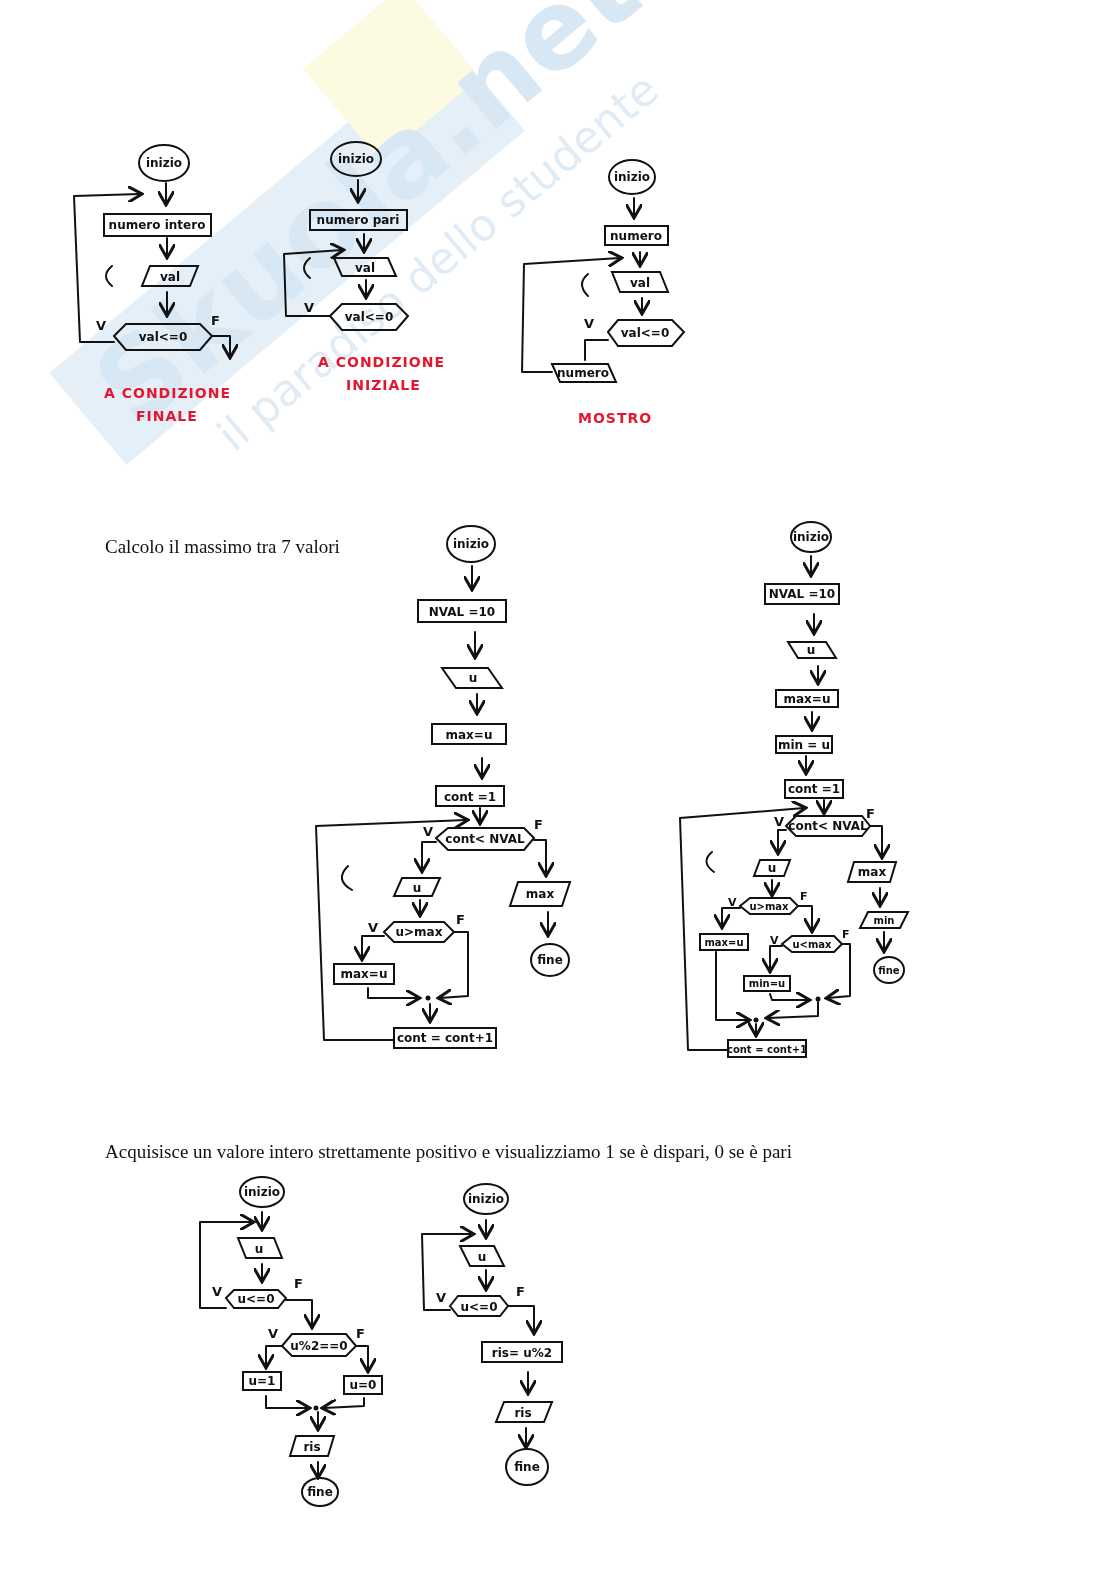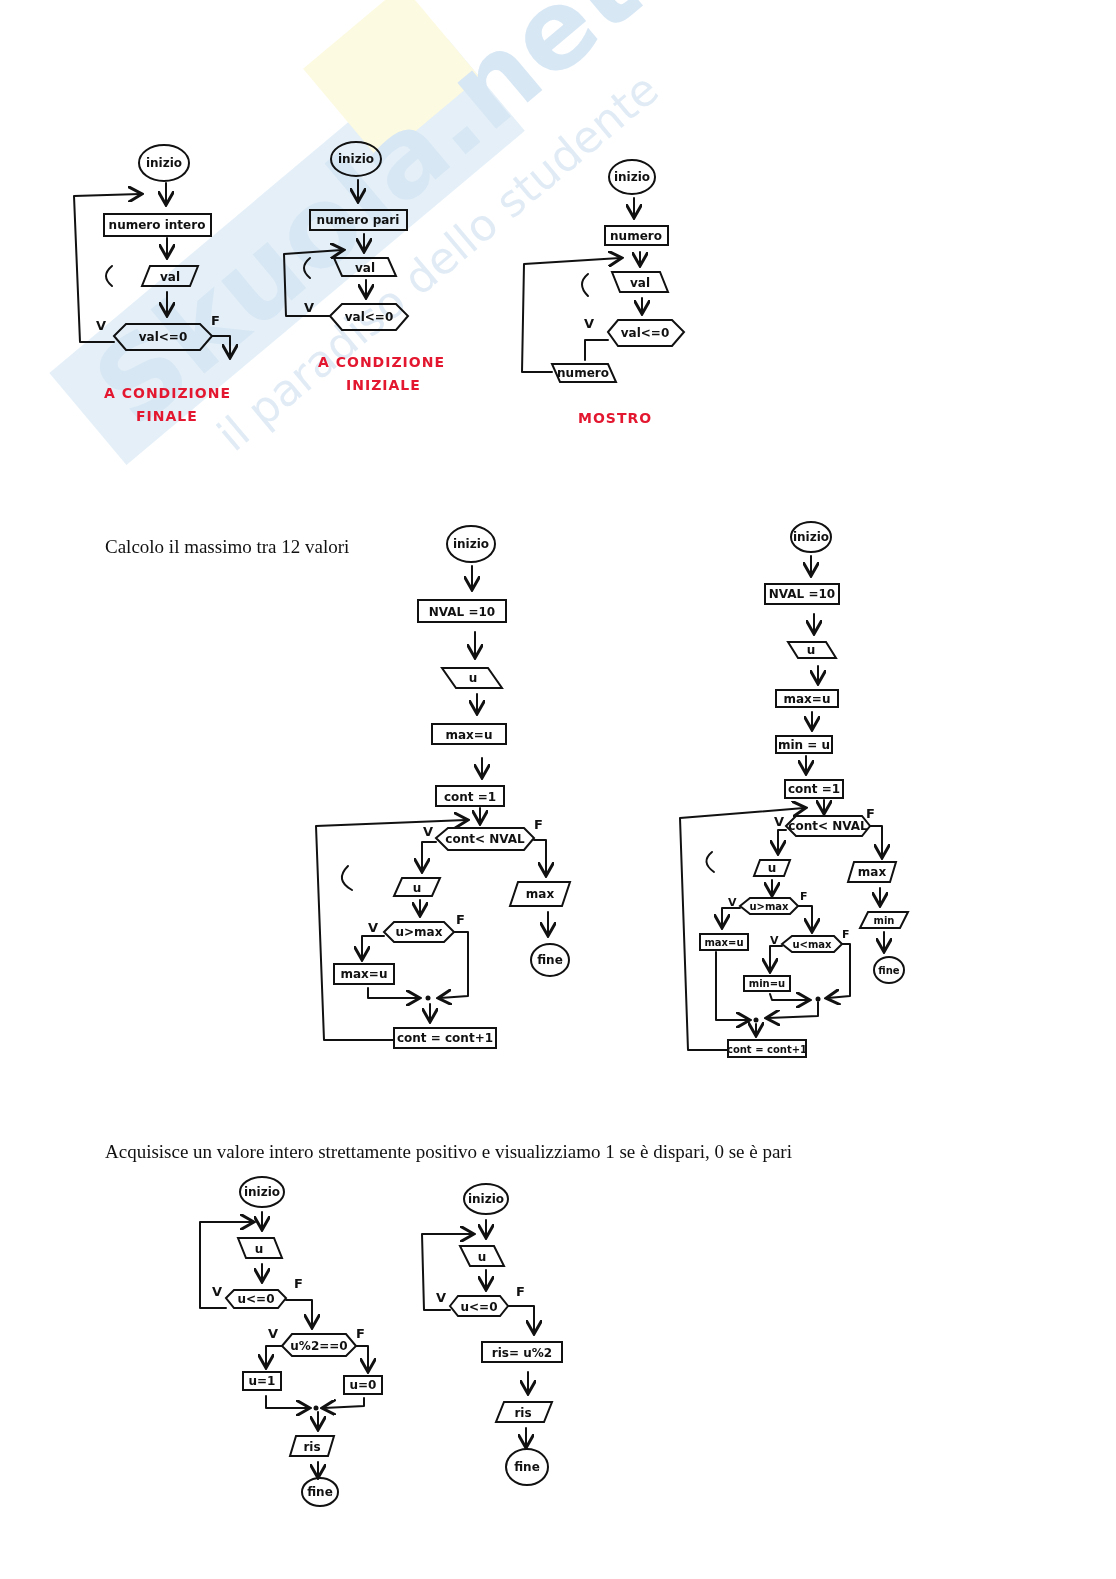--- a/index.html
+++ b/index.html
@@ -18,21 +18,21 @@
 
 <svg class="wm" viewBox="0 0 1116 1579">
   <g transform="rotate(-40 250 270)" opacity="0.55">
     <rect x="30" y="220" width="520" height="120" fill="#cfe3f3"></rect>
     <rect x="420" y="150" width="130" height="120" fill="#fbf6c8"></rect>
     <text x="60" y="320" font-family="DejaVu Sans, sans-serif" font-size="110" font-weight="bold" fill="#b8d4ec">Skuola.net</text>
     <text x="120" y="400" font-family="DejaVu Sans, sans-serif" font-size="44" fill="#c8dcee">il paradiso dello studente</text>
   </g>
 </svg>
 
-<div class="heading" style="left:105px;top:536px;">Calcolo il massimo tra 12 valori</div>
+<div class="heading" style="left:105px;top:536px;">Calcolo il massimo tra 7 valori</div>
 <div class="heading" style="left:105px;top:1141px;">Acquisisce un valore intero strettamente positivo e visualizziamo 1 se è dispari, 0 se è pari</div>
 
 <svg class="fc" viewBox="0 0 1116 1579">
   <defs>
     <marker id="ah" markerWidth="8" markerHeight="8" refX="6" refY="4" orient="auto">
       <path d="M0,0 L7,4 L0,8" fill="none" stroke="#111" stroke-width="1.5"></path>
     </marker>
   </defs>
 
   <g>

